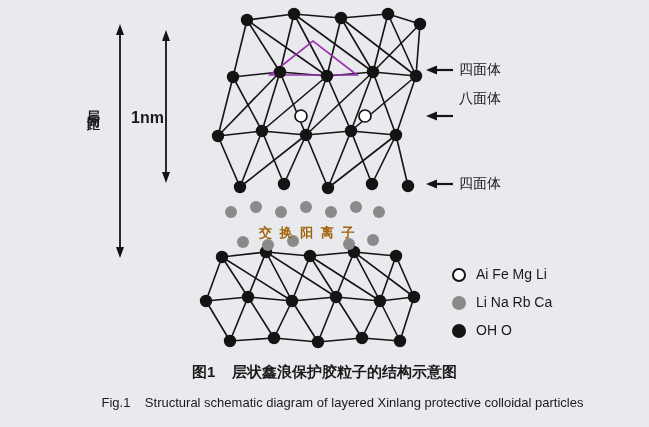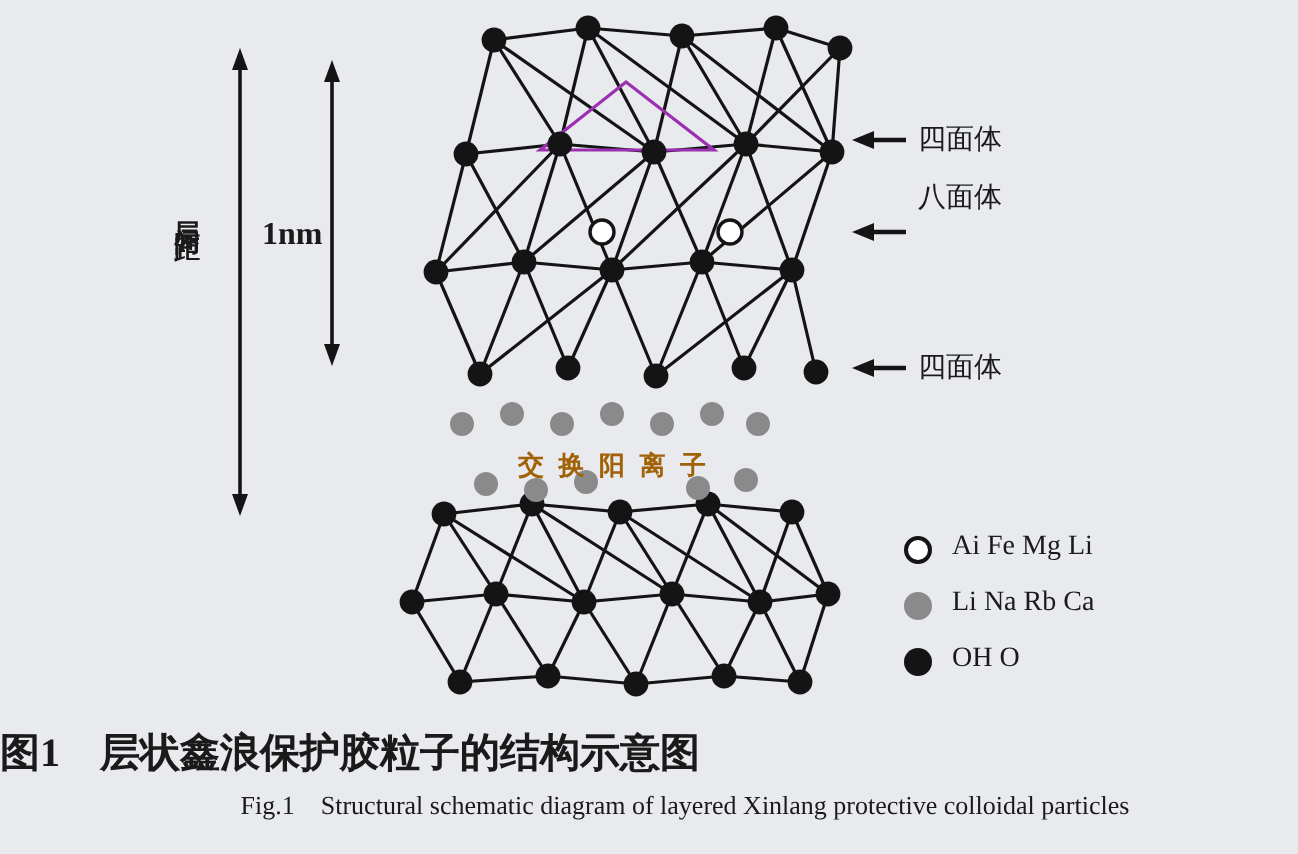--- a/index.html
+++ b/index.html
@@ -1,20 +1,20 @@
 <!DOCTYPE html>
 <html><head>
 <meta charset="utf-8">
 <style>
   * { margin:0; padding:0; box-sizing:border-box; }
   html,body { background:#e8eaee; }
   body { font-family:"Liberation Sans","DejaVu Sans",sans-serif; color:#1a1a1a; }
   .figure { position:relative; width:649px; height:427px; background:#e8eaee; overflow:hidden; }
   .figure svg { position:absolute; left:0; top:0; }
-  .abs { position:absolute;font-family:Liberation Serif, serif; }
+  .abs { position:absolute; }
 
   .lbl-interlayer {
     left:84px; top:100px;
     writing-mode:vertical-rl; text-orientation:upright;
     font-size:13px; font-weight:bold; letter-spacing:4px;
   }
   .lbl-thickness { left:131px; top:109px; font-size:16px; font-weight:bold; }
 
   .layer-label { left:459px; font-size:14px; }
   .lbl-layer-0 { top:61px; }
@@ -29,22 +29,22 @@
 
   .legend { left:452px; top:254px; }
   .legend-row { display:flex; align-items:flex-end; gap:10px; height:28px; }
   .legend-sym { width:14px; height:14px; border-radius:50%; flex:0 0 auto; }
   .sym-open   { background:#ffffff; border:2px solid #141414; }
   .sym-filled { background:#141414; }
   .sym-gray   { background:#8a8a8a; }
   .legend-txt { font-size:14px; }
 
   .caption-zh {
-    left:0; right:0; top:363px; 
-    font-size:20px; font-weight:bold; white-space:pre;
+    left:0; right:0; top:363px; text-align:center;
+    font-size:15px; font-weight:bold; white-space:pre;
   }
   .caption-en {
     left:0; right:0; top:395px; text-align:center;
     font-size:13px; white-space:pre;margin-left:36px;
   }
 </style>
 </head>
 <body>
 
 <div class="figure">

